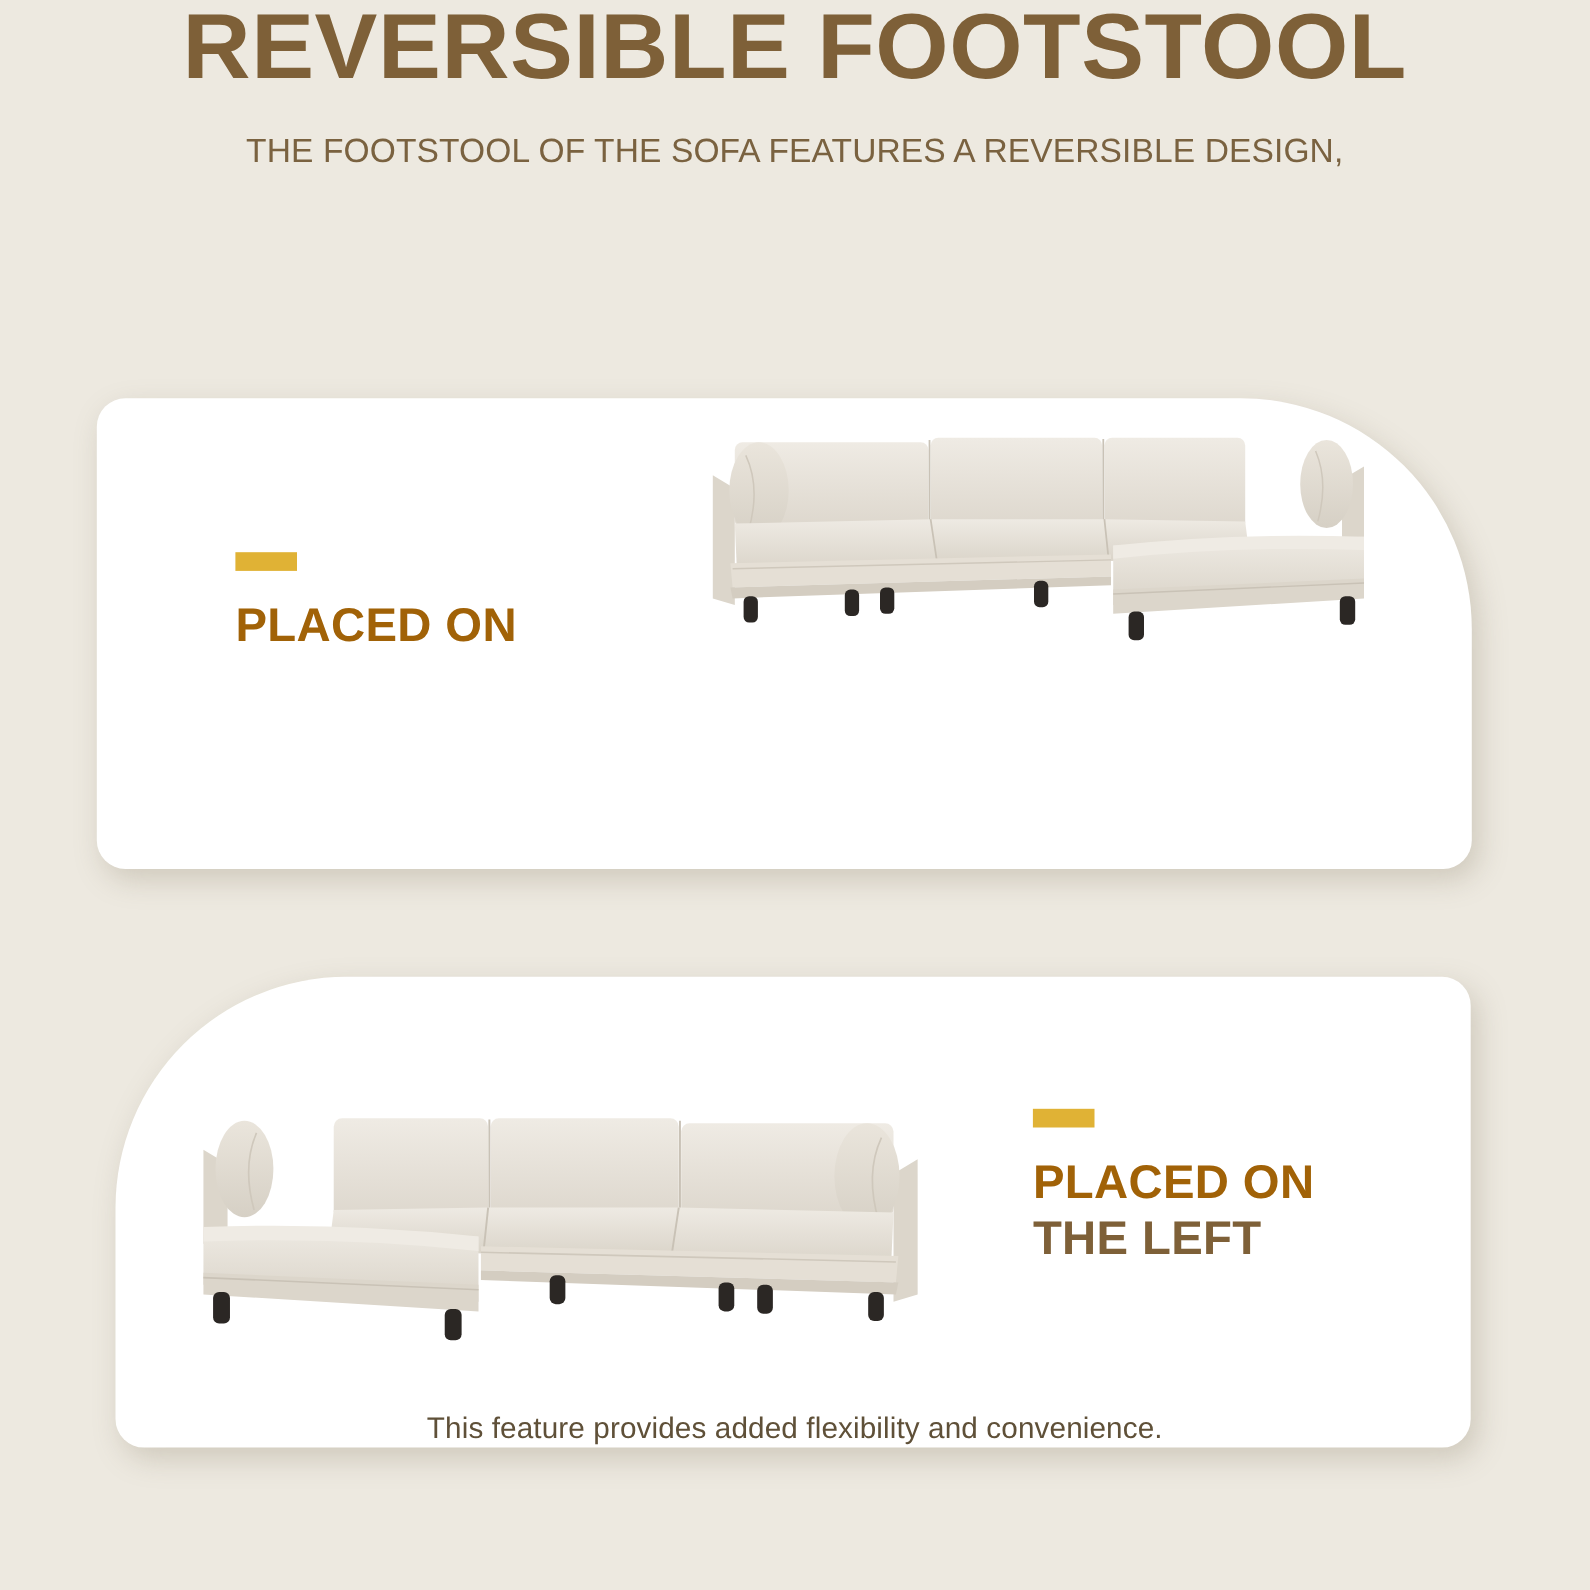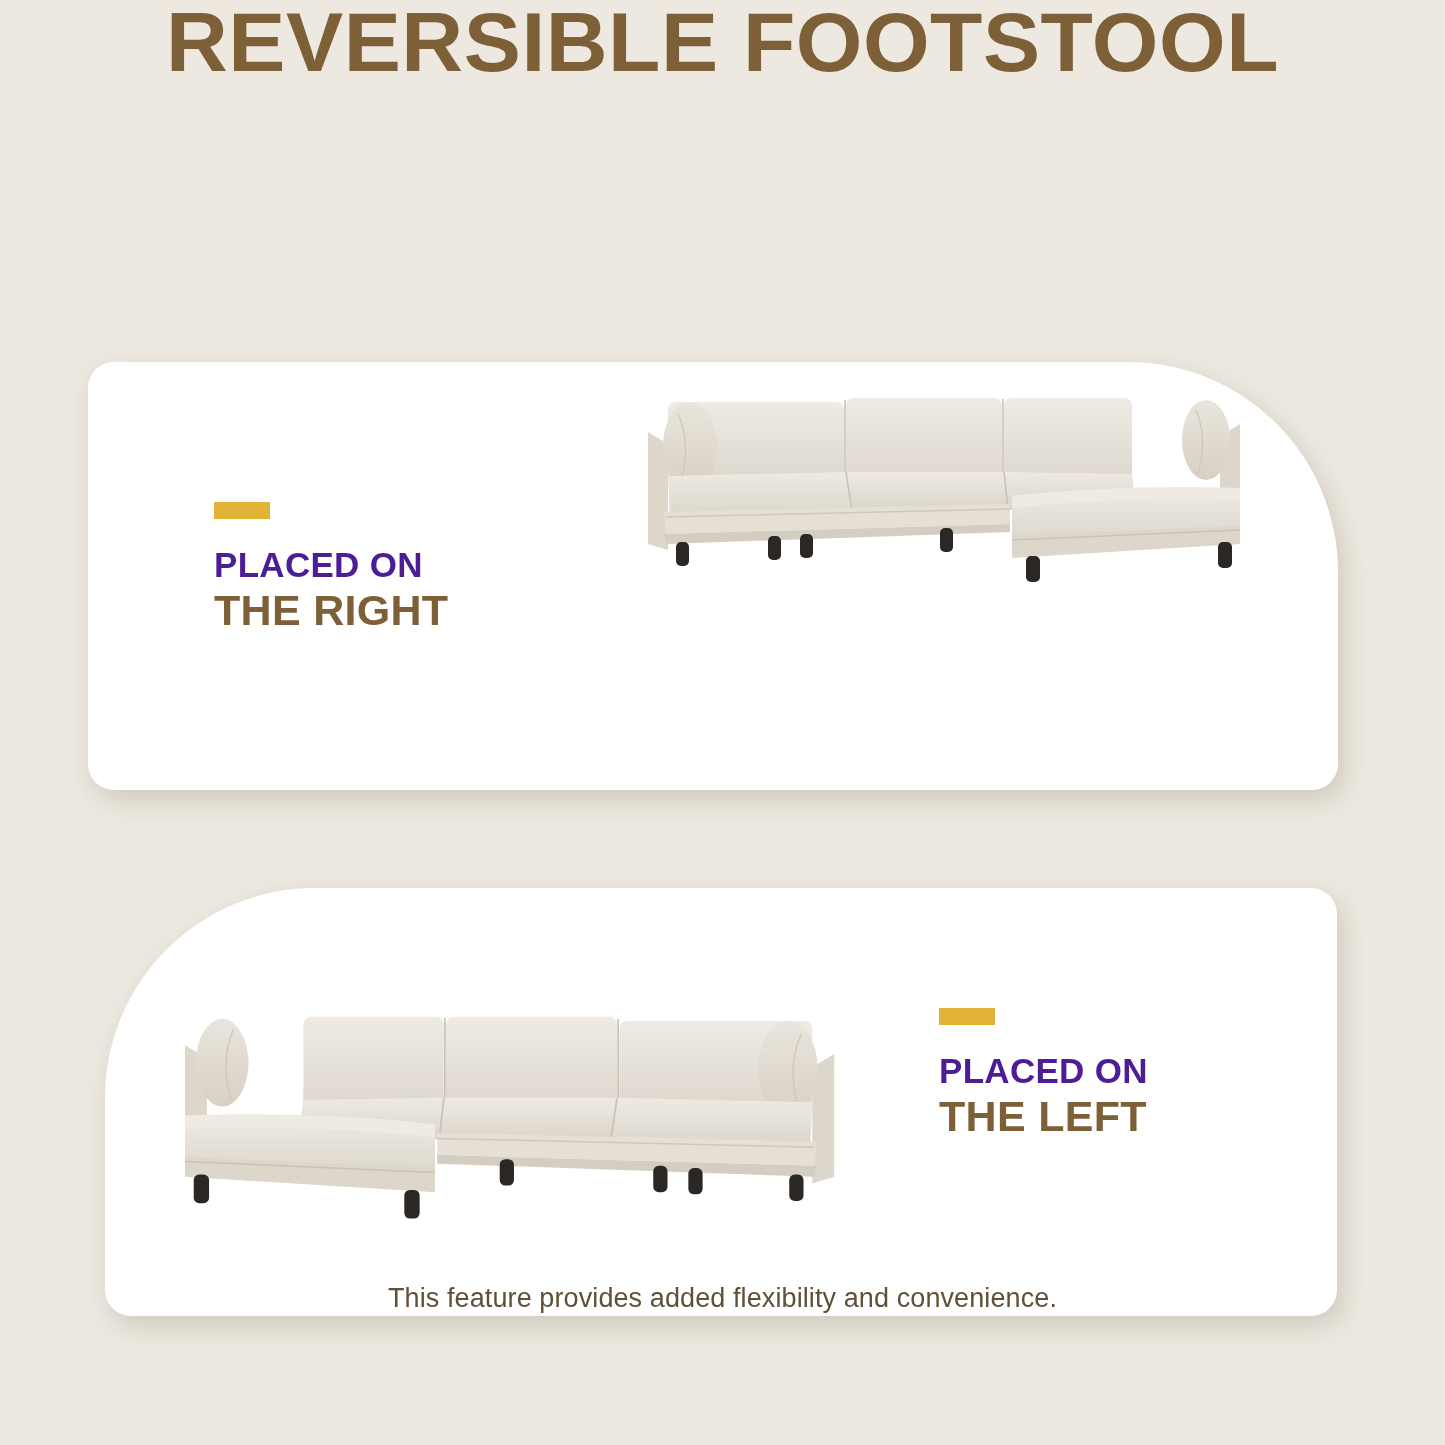--- a/index.html
+++ b/index.html
@@ -57,22 +57,22 @@
   #label-right { left:126px; top:140px; }
   #label-left  { left:834px; top:120px; }
 
   .accent-bar {
     width:56px; height:17px;
     background:#E0B235;
     margin-bottom:25px;
   }
 
   .label-line1 {
-    font-size:35px; font-weight:bold;
-    color:#4c1d95; line-height:1.18;
+    font-size:43px; font-weight:bold;
+    color:#a16207; line-height:1.18;
     letter-spacing:0.3px;
   }
   .label-line2 {
     font-size:43px; font-weight:bold;
     color:#7E6038; line-height:1.18;
     letter-spacing:0.3px;
   }
 
   
   .sofa-wrap { position:absolute; }
@@ -91,29 +91,29 @@
     color:#5F5038;
     letter-spacing:0.1px;
   }
 </style>
 </head>
 <body>
 
 <div class="header">
   <div class="title">REVERSIBLE FOOTSTOOL</div>
   <div class="subtitle">
+    <div>THE FOOTSTOOL OF THE SOFA FEATURES A REVERSIBLE DESIGN,</div>
   </div>
 </div>
 
 <div class="card" id="card-right">
 
   <div class="label-block" id="label-right">
     <div class="accent-bar"></div>
     <div class="label-line1">PLACED ON</div>
-    <div class="label-line2">THE RIGHT</div>
   </div>
 
   <div class="sofa-wrap" id="sofa-right">
     <svg class="sofa-svg" viewBox="0 0 620 200" xmlns="http://www.w3.org/2000/svg">
       <defs>
         <linearGradient id="fabA" x1="0" y1="0" x2="0" y2="1">
           <stop offset="0%" stop-color="#EFEBE4"></stop>
           <stop offset="100%" stop-color="#DDD7CD"></stop>
         </linearGradient>
         <linearGradient id="fabB" x1="0" y1="0" x2="0" y2="1">

